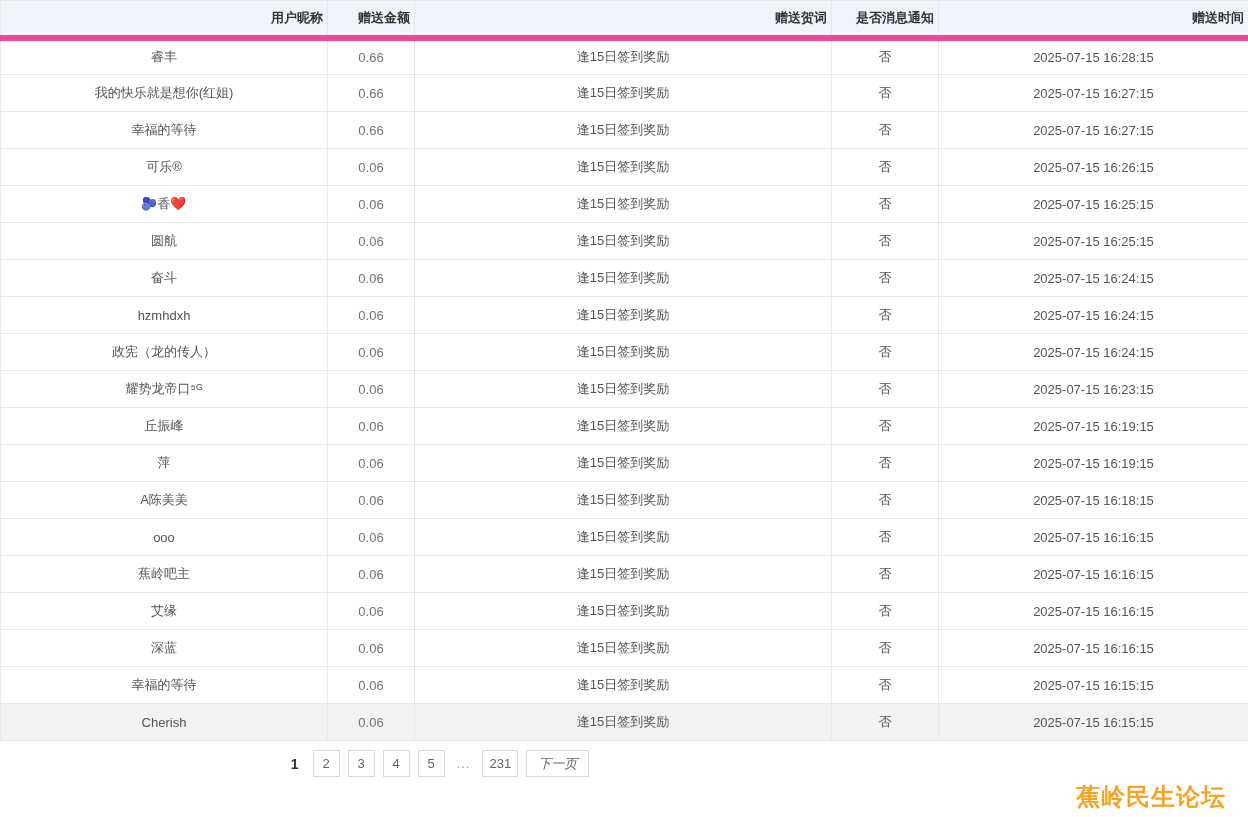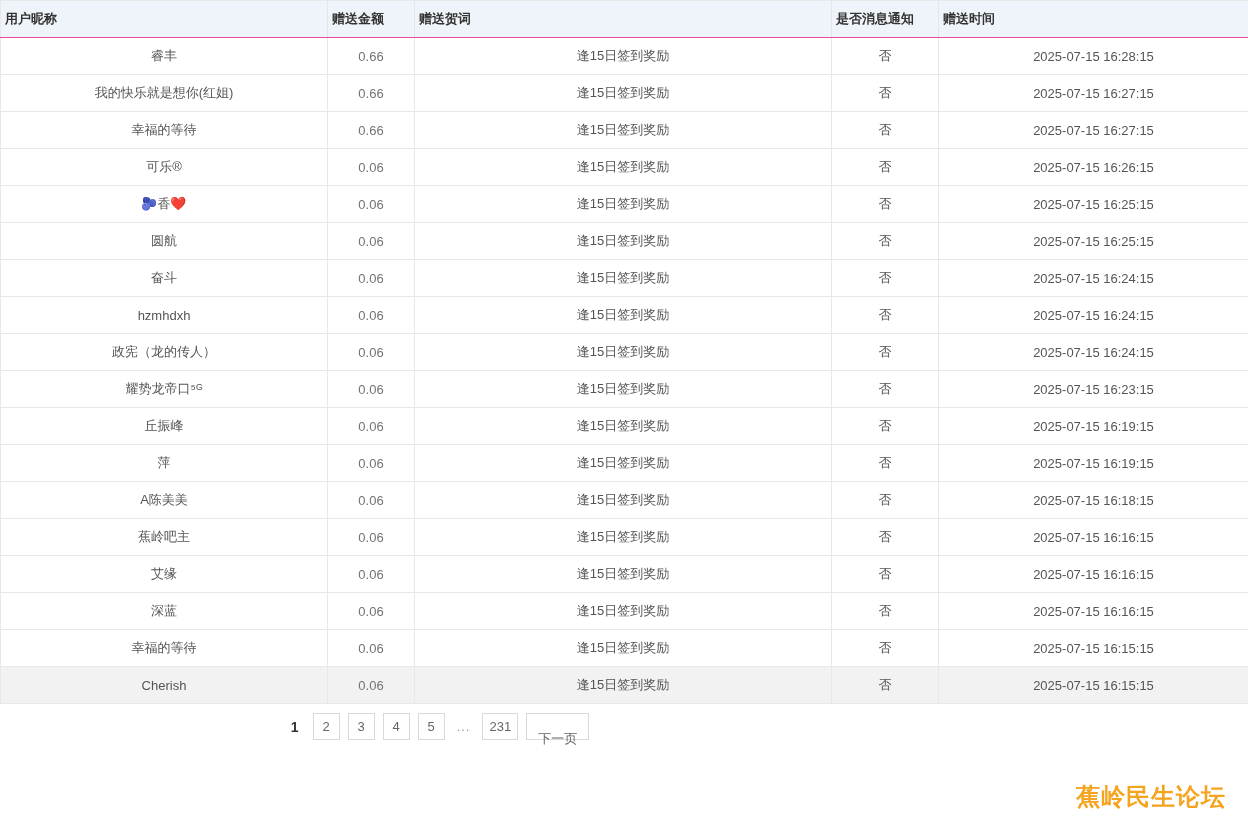--- a/index.html
+++ b/index.html
@@ -19,23 +19,23 @@
     table-layout: fixed;
     border-top: 1px solid #e8e8e8;
     border-left: 1px solid #e8e8e8;
   }
   table.gift-table th {
     background: #eff4fa;
     height: 37px;
     font-size: 13px;
     font-weight: bold;
     color: #333333;
-    text-align: left;
+    text-align: right;
     border-right: 1px solid #e2e7ee;
-    border-bottom: 1px solid #ec4899;
+    border-bottom: 6px solid #ec4899;
     padding: 0 4px;
   }
   table.gift-table td {
     height: 37px;
     font-size: 13px;
     color: #555555;
     text-align: center;
     background: #ffffff;
     border-right: 1px solid #e8e8e8;
     border-bottom: 1px solid #e8e8e8;
@@ -72,21 +72,21 @@
     margin: 0 4px;
     padding: 0 6px;
     cursor: pointer;
   }
   .pagination-wrap .pg-ellipsis {
     color: #999999;
     font-size: 13px;
     margin: 0 8px;
     letter-spacing: 1px;
   }
-  .pagination-wrap .pg-next { padding: 12px 11px; }
+  .pagination-wrap .pg-next { padding: 0 11px; font-style: italic; }
 
   .watermark {
     position: absolute;
     right: 22px;
     bottom: 4px;
     font-size: 24px;
     font-weight: bold;
     color: #f5a41f;
     letter-spacing: 1px;
     pointer-events: none;
@@ -199,20 +199,27 @@
         <td class="col-time">2025-07-15 16:19:15</td>
       </tr>
       <tr>
         <td class="col-nickname">A陈美美</td>
         <td class="col-amount">0.06</td>
         <td class="col-message">逢15日签到奖励</td>
         <td class="col-notify">否</td>
         <td class="col-time">2025-07-15 16:18:15</td>
       </tr>
       <tr>
+        <td class="col-nickname">ooo</td>
+        <td class="col-amount">0.06</td>
+        <td class="col-message">逢15日签到奖励</td>
+        <td class="col-notify">否</td>
+        <td class="col-time">2025-07-15 16:16:15</td>
+      </tr>
+      <tr>
         <td class="col-nickname">蕉岭吧主</td>
         <td class="col-amount">0.06</td>
         <td class="col-message">逢15日签到奖励</td>
         <td class="col-notify">否</td>
         <td class="col-time">2025-07-15 16:16:15</td>
       </tr>
       <tr>
         <td class="col-nickname">艾缘</td>
         <td class="col-amount">0.06</td>
         <td class="col-message">逢15日签到奖励</td>

